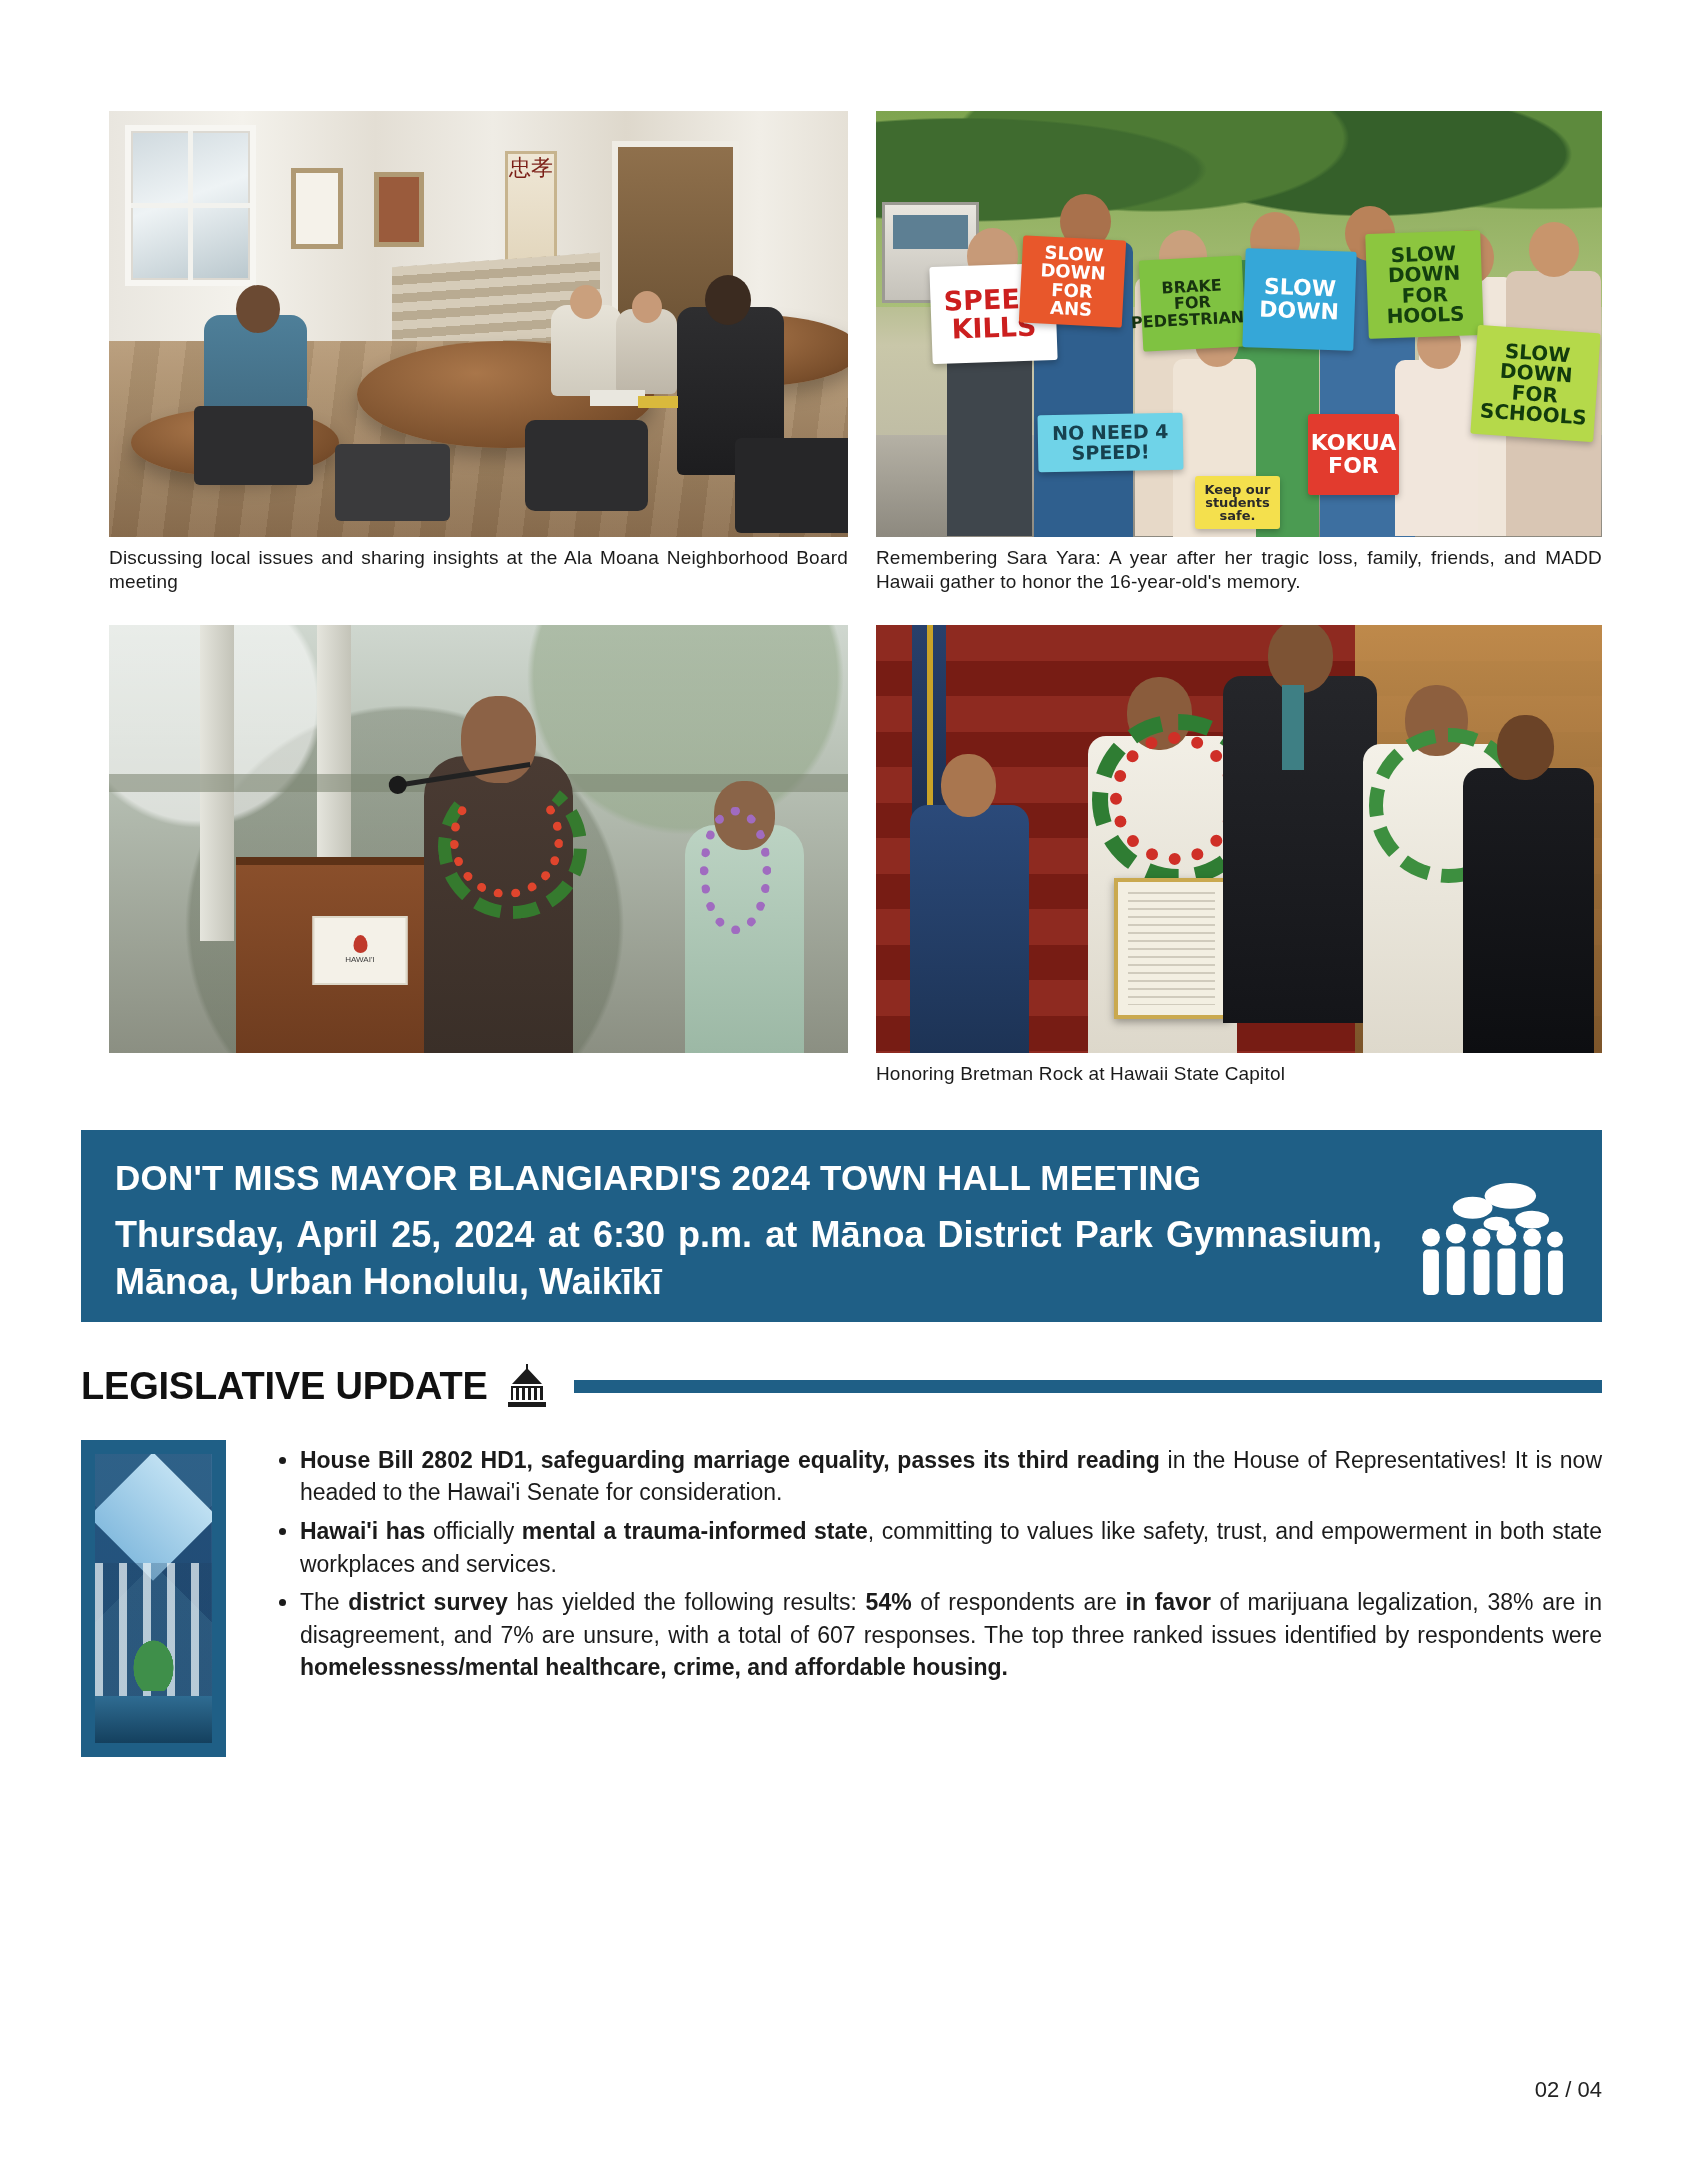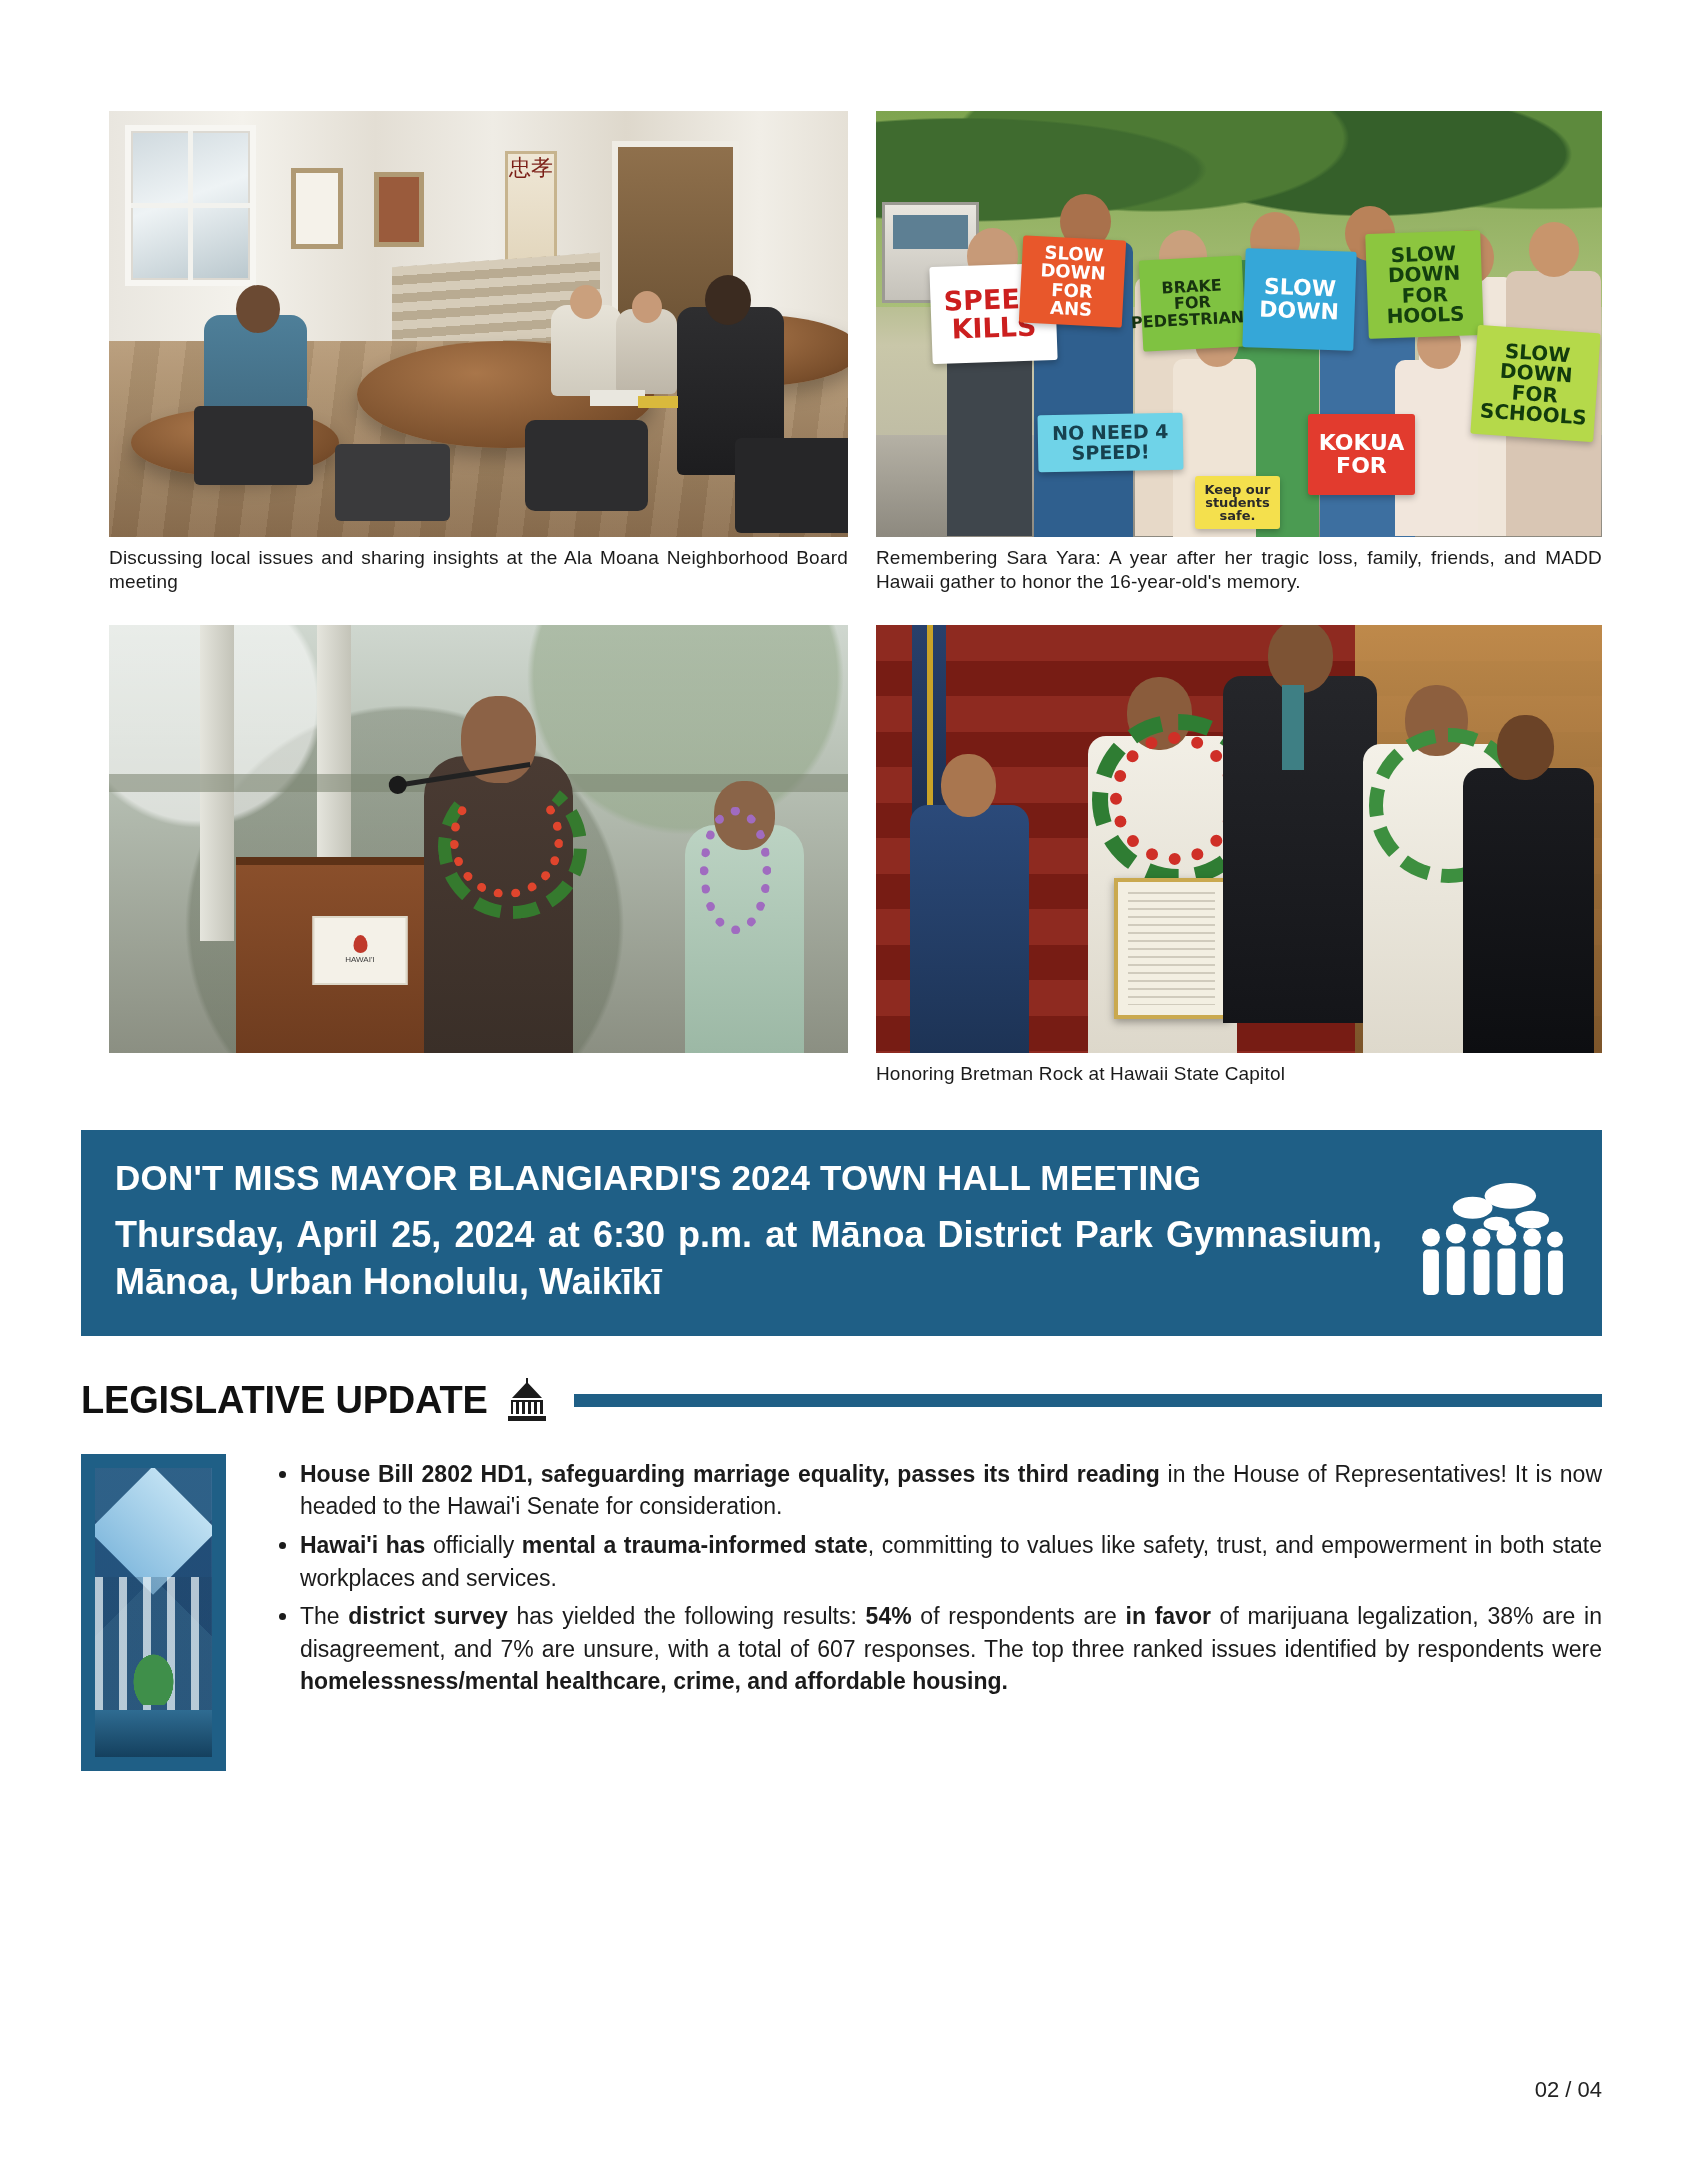--- a/index.html
+++ b/index.html
@@ -303,21 +303,21 @@
   .p5-green {
     position: absolute; left: 28%; bottom: 18%; width: 44%; height: 20%;
     background: radial-gradient(ellipse at 50% 60%, #3f8f4a 0 55%, transparent 56%);
   }
 
   
   .banner {
     margin-top: 44px;
     background: #1f5f86;
     color: #ffffff;
-    padding: 28px 34px 30px 34px;
+    padding: 28px 34px 16px 34px;
     position: relative;
     min-height: 158px;
     box-sizing: border-box;
   }
   .banner-title {
     font-size: 35px;
     font-weight: 700;
     letter-spacing: 0.2px;
     margin-bottom: 14px;
   }
@@ -456,21 +456,21 @@
           <div class="p2-person" style="left:519px; top:249px; width:83px;  height:176px; background:#f1e6dc;"></div>
           <div class="p2-head" style="left:541px; top:210px; width:44px;  height:48px; background:#c99a76;"></div>
 
           <div class="sign" style="left:55px; top:154px; width:125px; height:97px; background:#ffffff; color:#cc1f1f; font-size:27px; transform:rotate(-2deg);">SPEED<br>KILLS</div>
           <div class="sign" style="left:145px; top:127px; width:103px; height:87px; background:#e8572b; color:#ffffff; font-size:18px; transform:rotate(3deg);">SLOW<br>DOWN FOR<br>ANS</div>
           <div class="sign" style="left:265px; top:147px; width:103px; height:91px; background:#7fc241; color:#17330f; font-size:16px; transform:rotate(-3deg);">BRAKE<br>FOR<br>PEDESTRIANS</div>
           <div class="sign" style="left:368px; top:139px; width:111px; height:99px; background:#35a7d8; color:#ffffff; font-size:22px; transform:rotate(2deg);">SLOW<br>DOWN</div>
           <div class="sign" style="left:491px; top:121px; width:115px; height:105px; background:#8cc63f; color:#14400e; font-size:20px; transform:rotate(-2deg);">SLOW<br>DOWN<br>FOR<br>HOOLS</div>
           <div class="sign" style="left:598px; top:218px; width:123px; height:109px; background:#b5d94a; color:#123b0d; font-size:20px; transform:rotate(4deg);">SLOW<br>DOWN<br>FOR<br>SCHOOLS</div>
           <div class="sign" style="left:162px; top:303px; width:145px; height:57px; background:#6fd3e8; color:#17414f; font-size:19px; transform:rotate(-1deg);">NO NEED 4 SPEED!</div>
-          <div class="sign" style="left:432px; top:303px; width:107px; height:81px; background:#e23b2e; color:#ffffff; font-size:22px;">KOKUA<br>FOR</div>
+          <div class="sign" style="left:432px; top:303px; width:91px; height:81px; background:#e23b2e; color:#ffffff; font-size:22px;">KOKUA<br>FOR</div>
           <div class="sign" style="left:319px; top:333px; width:85px; height:53px; background:#f4e04d; color:#2a2a2a; font-size:13px;margin-top:32px;">Keep our<br>students<br>safe.</div>
         </div>
         <div class="caption">Remembering Sara Yara: A year after her tragic loss, family, friends, and MADD Hawaii gather to honor the 16-year-old's memory.</div>
       </div>
     </div>
 
     <div class="row-gap"></div>
 
     <div class="photo-row">
 

